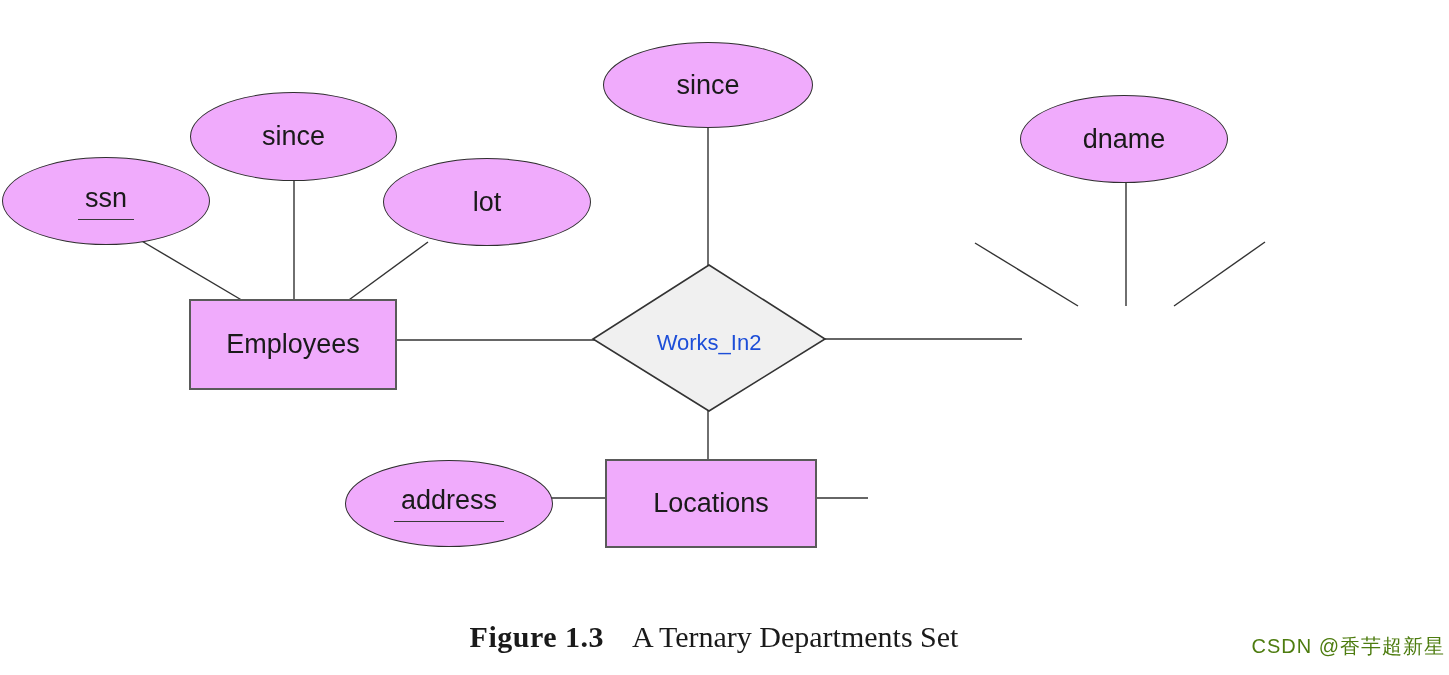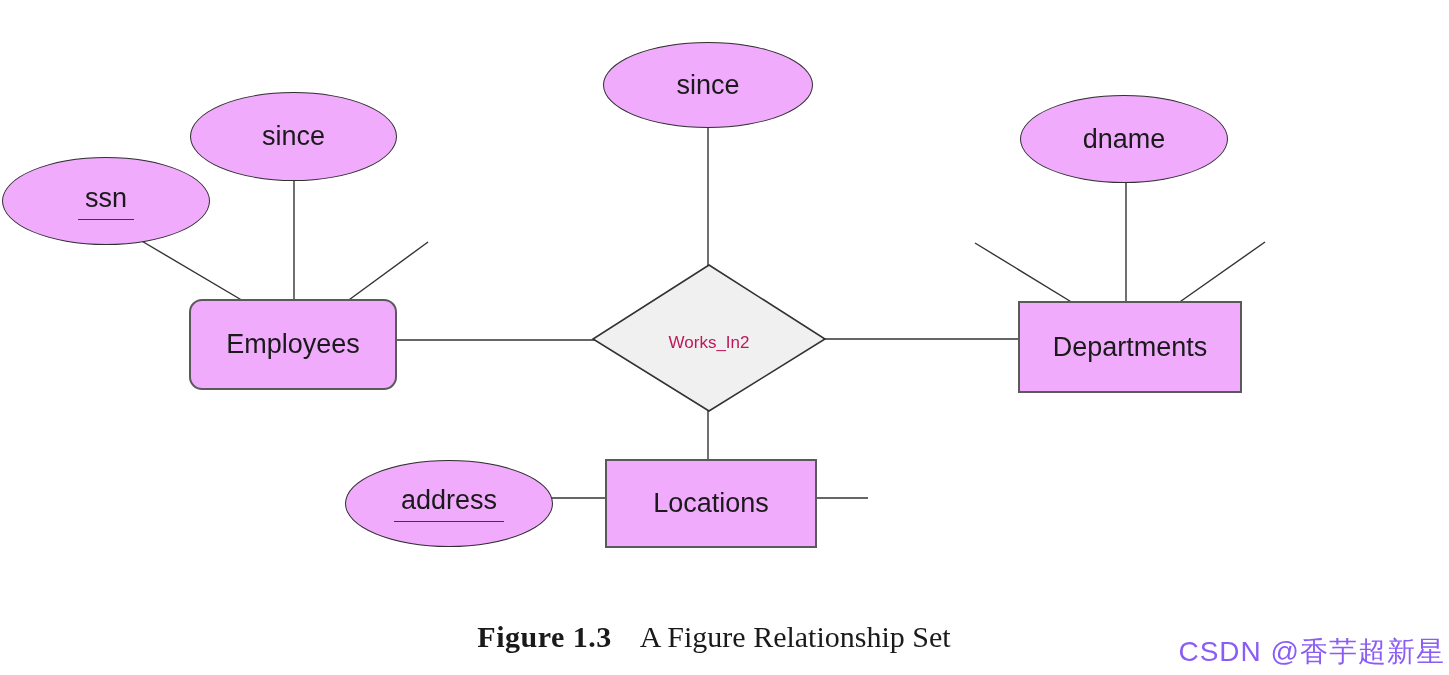--- a/index.html
+++ b/index.html
@@ -40,22 +40,22 @@
     border: 2px solid #5a5a5a;
   }
   .key-label {
     padding: 0 7px 5px 7px;
     border-bottom: 1.6px solid #3a3a3a;
   }
   .diamond-label {
     position: absolute;
     z-index: 2;
     transform: translate(-50%, -50%);
-    font-size: 17px;
-    color: #be185d;
+    font-size: 22px;
+    color: #1d4ed8;
     white-space: nowrap;
   }
   .caption {
     position: absolute;
     top: 620px;
     left: 714px;
     transform: translateX(-50%);
     white-space: nowrap;
     font-family: "Liberation Serif", serif;
     font-size: 30px;
@@ -66,22 +66,22 @@
     font-weight: bold;
     letter-spacing: 0.5px;
   }
   .caption .fig-title {
     margin-left: 28px;
   }
   .watermark {
     position: absolute;
     top: 633px;
     right: 4px;
-    font-size: 28px;
-    color: #8b5cf6;
+    font-size: 20px;
+    color: #4d7c0f;
     letter-spacing: 1px;
     z-index: 2;
     white-space: nowrap;
   }
 </style>
 </head>
 <body>
 
 <div class="stage">
 
@@ -104,49 +104,49 @@
   </svg>
 
   <div class="node ellipse" style="left:2px; top:157px; width:208px; height:88px;">
     <span class="key-label">ssn</span>
   </div>
 
   <div class="node ellipse" style="left:190px; top:92px; width:207px; height:89px;">
     <span>since</span>
   </div>
 
+  <div class="node ellipse" style="left:383px; top:158px; width:208px; height:88px;">
+    <span>lot</span>
+  </div>
 
   <div class="node ellipse" style="left:603px; top:42px; width:210px; height:86px;">
     <span>since</span>
   </div>
 
 
   <div class="node ellipse" style="left:1020px; top:95px; width:208px; height:88px;">
     <span>dname</span>
   </div>
 
 
   <div class="node ellipse" style="left:345px; top:460px; width:208px; height:87px;">
     <span class="key-label">address</span>
   </div>
 
 
-  <div class="node rect" style="left:189px; top:299px; width:208px; height:91px;border-radius:13px;">
+  <div class="node rect" style="left:189px; top:299px; width:208px; height:91px;">
     <span>Employees</span>
   </div>
 
-  <div class="node rect" style="left:1018px; top:301px; width:224px; height:92px;">
-    <span>Departments</span>
-  </div>
 
   <div class="node rect" style="left:605px; top:459px; width:212px; height:89px;">
     <span>Locations</span>
   </div>
 
   <div class="diamond-label" style="left:709px; top:343px;">Works_In2</div>
 
   <div class="caption">
-    <span class="fig-num">Figure 1.3</span><span class="fig-title">A Figure Relationship Set</span>
+    <span class="fig-num">Figure 1.3</span><span class="fig-title">A Ternary Departments Set</span>
   </div>
 
   <div class="watermark">CSDN @香芋超新星</div>
 
 </div>
 
 </body></html>

